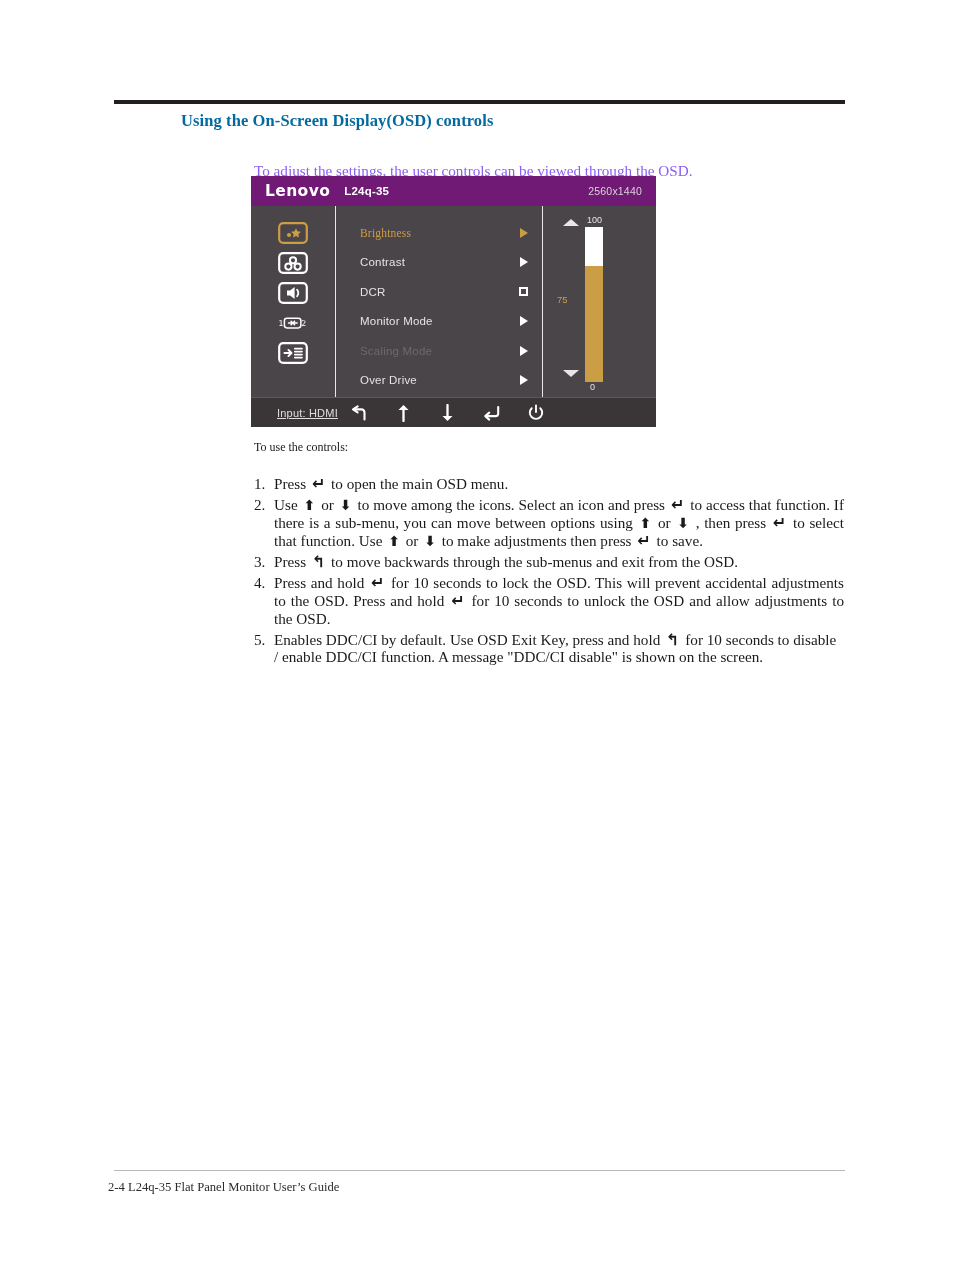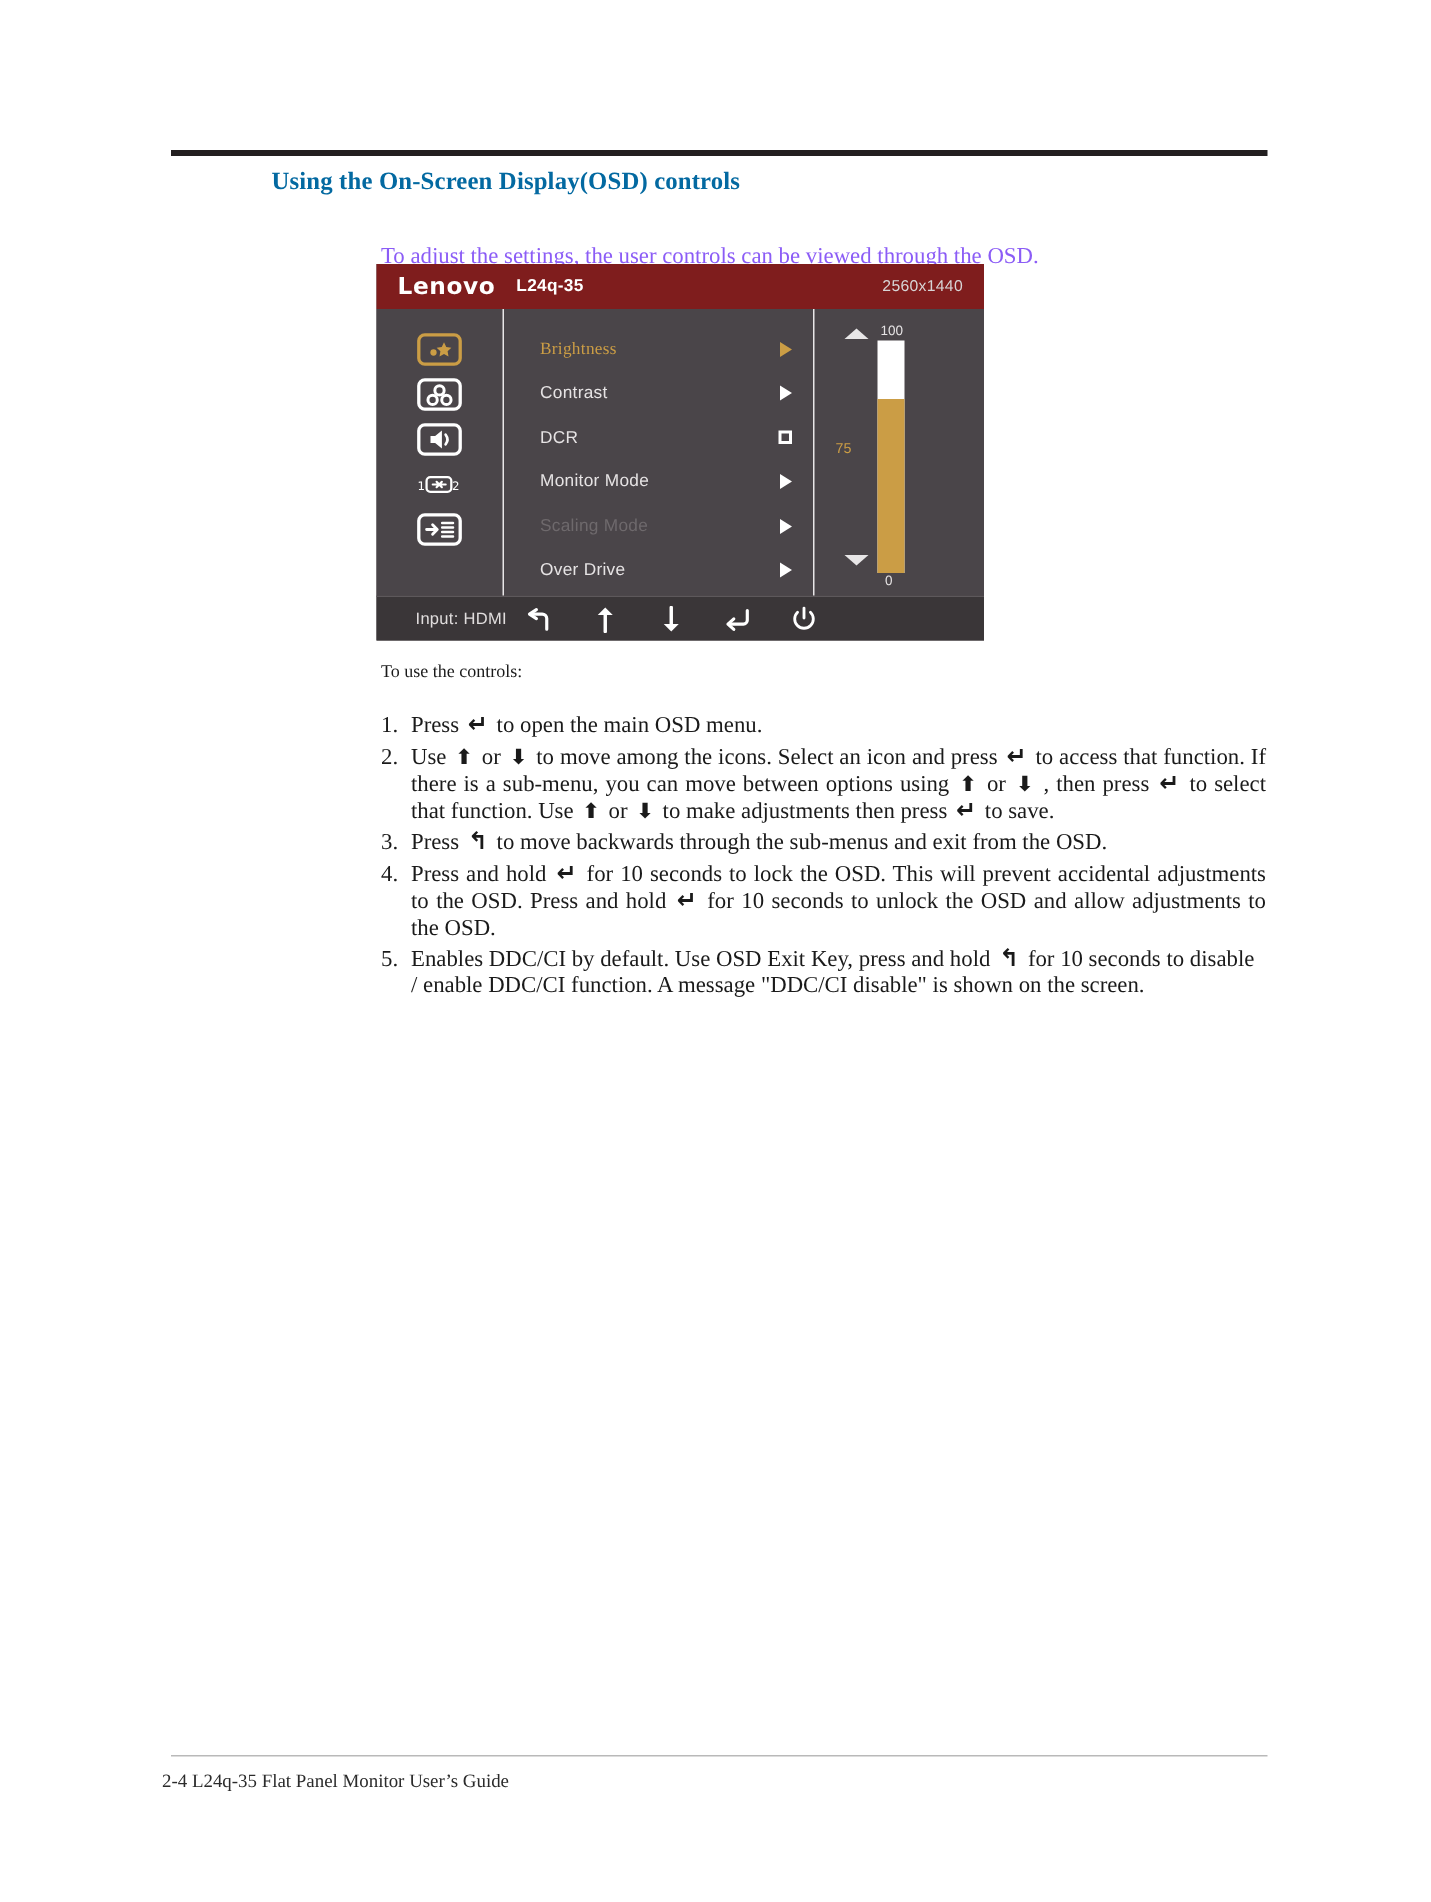--- a/index.html
+++ b/index.html
@@ -60,21 +60,21 @@
     width: 405px;
     height: 251px;
     background: #4a4549;
     box-sizing: border-box;
     font-family: "Liberation Sans", sans-serif;
   }
 
   .osd-header {
     position: relative;
     height: 30px;
-    background: #7f1d1d;
+    background: #701a75;
     display: flex;
     align-items: center;
     padding: 0 14px;
     box-sizing: border-box;
   }
 
   .lenovo-logo {
     color: #ffffff;
     font-weight: bold;
     font-size: 15.5px;
@@ -229,20 +229,21 @@
     display: flex;
     align-items: center;
     box-sizing: border-box;
     border-top: 1.2px solid #5d585b;
   }
   .input-label {
     color: #e0dddd;
     font-size: 11px;
     margin-left: 26px;
     letter-spacing: 0.2px;
+    text-decoration: underline;
   }
   .fbtn {
     width: 44px;
     display: flex;
     align-items: center;
     justify-content: center;
     color: #ffffff;
   }
   .fbtn:first-of-type { margin-left: 62px; }
   .fbtn svg { display: block; }

